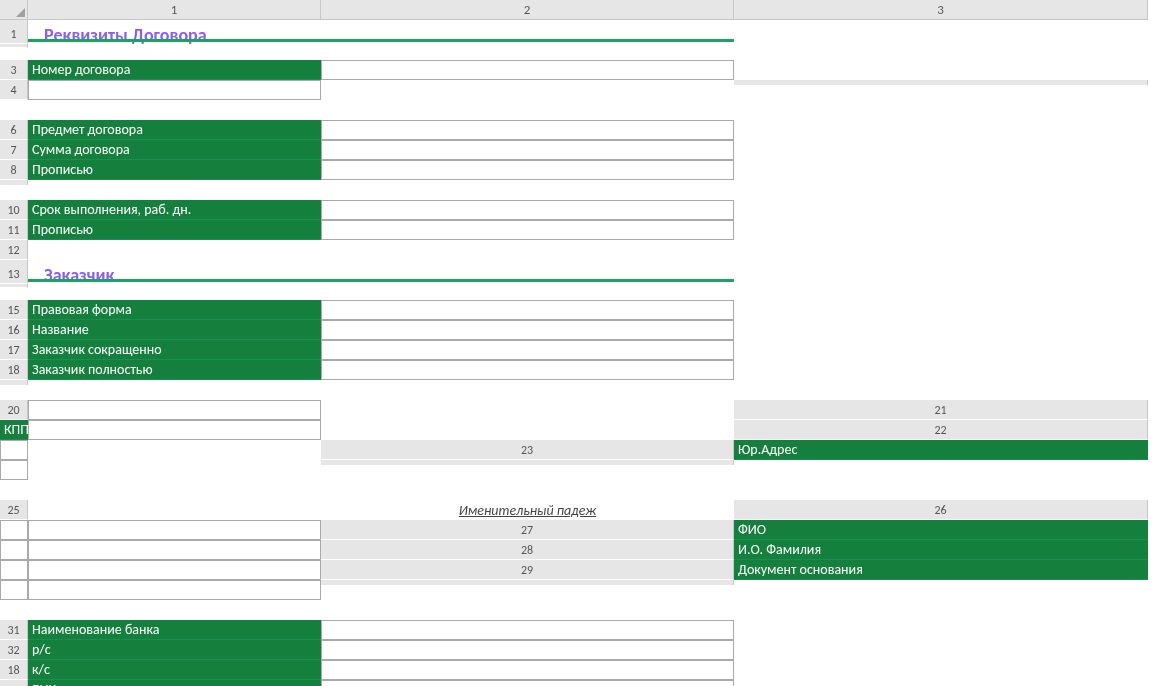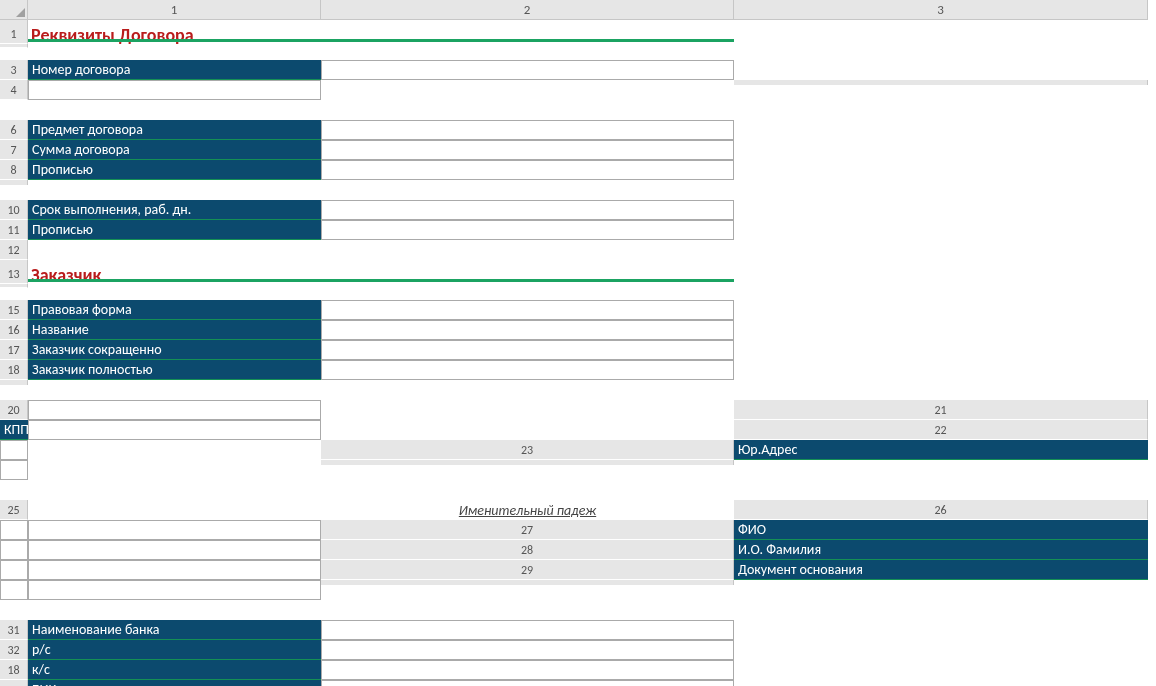--- a/index.html
+++ b/index.html
@@ -54,32 +54,32 @@
   .cell {
     padding: 0 4px;
     display: flex;
     align-items: center;
     overflow: hidden;
     white-space: nowrap;
   }
   .section-title {
     font-size: 18px;
     font-weight: 600;
-    color: #b91c1c;
-    padding: 4px 3px 2px;
+    color: #8b5cf6;
+    padding: 4px 16px 2px;
   }
   .section-underline {
     grid-column: 2 / span 2;
     border-top: 3px solid #1ba362;
     height: 0;
     align-self: start;
     margin-top: -1px;
   }
   .label {
-    background: #0c4a6e;
+    background: #15803d;
     color: #fff;
     padding: 0 4px;
     border-bottom: 1px solid #159055;
     font-size: 14px;
   }
   .input-cell {
     background: #fff;
     border: 1px solid #aaa;
     border-top: 1px solid #aaa;
   }

